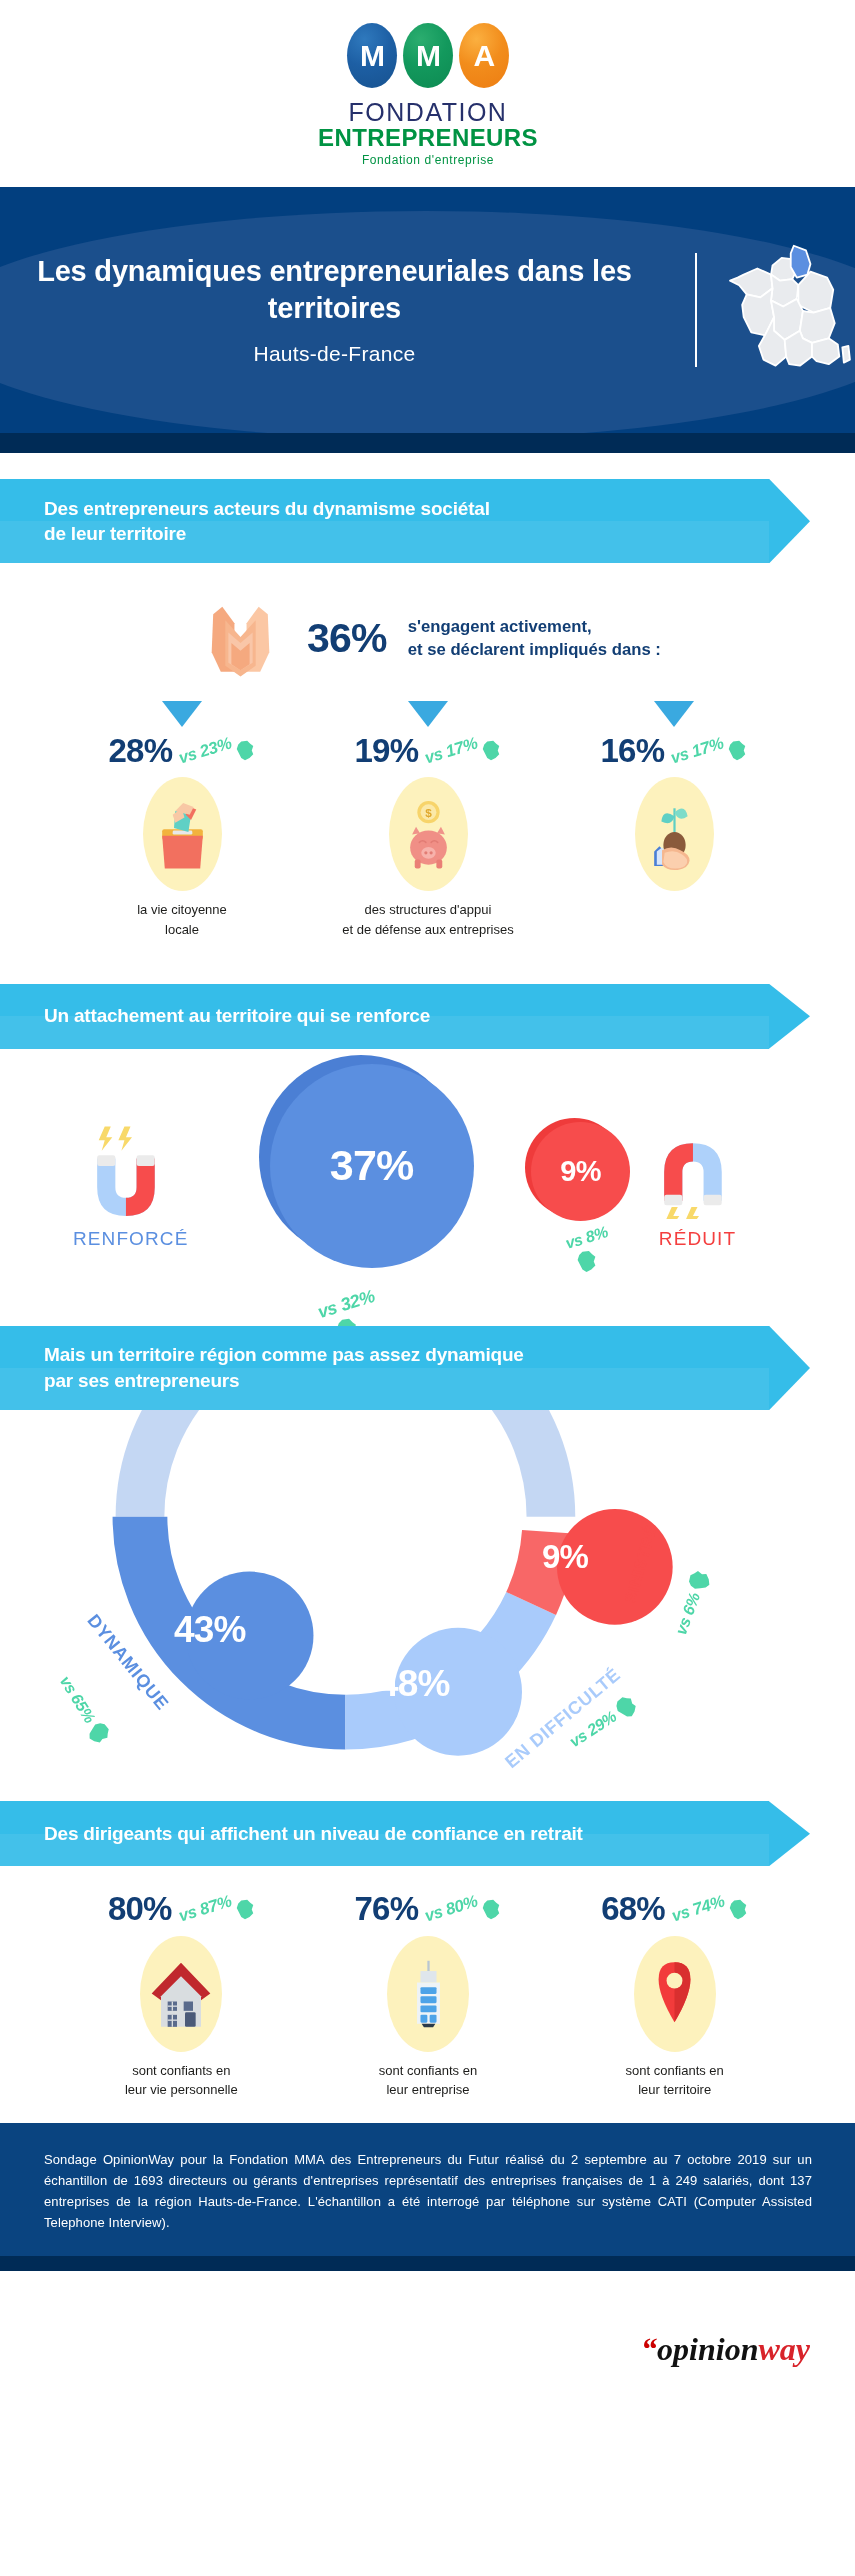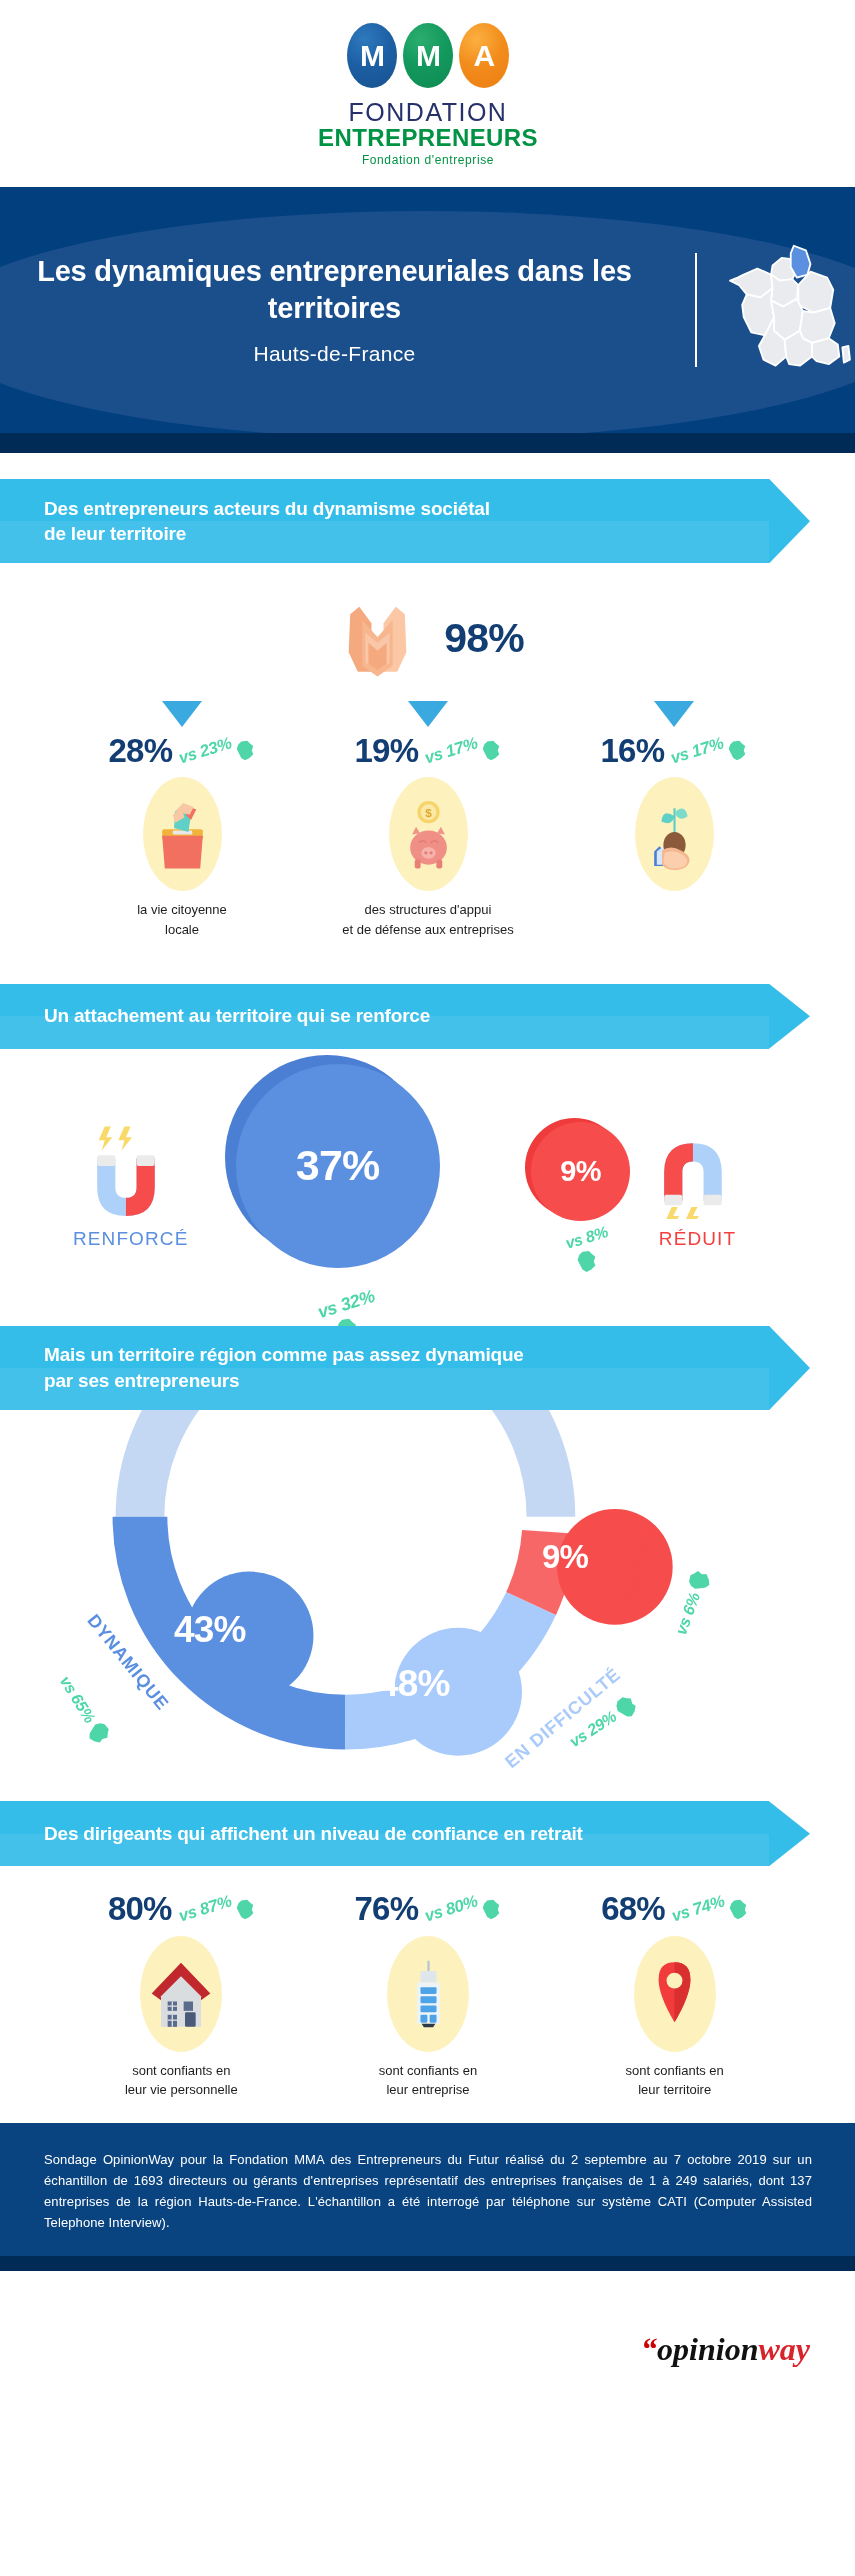--- a/index.html
+++ b/index.html
@@ -119,21 +119,21 @@
 
   
   .s2 { padding: 23px 0 20px; position: relative; height: 251px; }
   .magnet-box { position: absolute; text-align: center; }
   .magnet-box.left { left: 73px; top: 73px; }
   .magnet-box.right { left: 652px; top: 73px; }
   .magnet-label { font-size: 19px; font-weight: normal; letter-spacing: 1.1px; margin-top: 6px; }
   .magnet-label.renforce { color: #5b8fe0; }
   .magnet-label.reduit { color: #f43f3f; }
 
-  .big-circle-wrap { position: absolute; left: 225px; top: 6px; width: 213px; height: 213px; }
+  .big-circle-wrap { position: absolute; left: 259px; top: 6px; width: 213px; height: 213px; }
   .big-circle-shadow {
     position: absolute; left: 0; top: 0; width: 204px; height: 204px;
     border-radius: 50%; background: #4b7fd4;
   }
   .big-circle {
     position: absolute; left: 10.7px; top: 9px; width: 204px; height: 204px;
     border-radius: 50%; background: #5b8fe0;
     display: flex; align-items: center; justify-content: center;
   }
   .big-circle-text { color: #fff; font-size: 43px; font-weight: bold; letter-spacing: -0.8px; }
@@ -266,21 +266,23 @@
     <div class="s1-head">
       <div class="handshake">
         <svg viewBox="0 0 120 120" width="91" height="91">
           <path d="M24 28 L36 18 L52 40 L52 104 L34 104 L22 78 Z" fill="#f5a97f"></path>
           <path d="M96 28 L84 18 L68 40 L68 104 L86 104 L98 78 Z" fill="#fbc7a4"></path>
           <path d="M40 36 L60 58 L80 36 L80 96 L60 110 L40 96 Z" fill="#f7b68e"></path>
           <path d="M44 52 L60 66 L76 52 L76 92 L60 102 L44 92 Z" fill="#f9c6a8"></path>
           <path d="M48 66 L60 76 L72 66 L72 94 L60 102 L48 94 Z" fill="#f5a97f"></path>
         </svg>
       </div>
-      <div class="s1-pct">98%</div>
+      <div class="s1-pct">36%</div>
+      <div class="s1-copy">s'engagent activement,
+et se déclarent impliqués dans :</div>
     </div>
 
     <div class="cols3">
 
       <div class="col3">
         <div class="tri-down"></div>
         <div class="col-pct-row">
           <div class="col-pct">28%</div>
           <div class="vs-group">
             <div class="vs-label">vs 23%</div>

